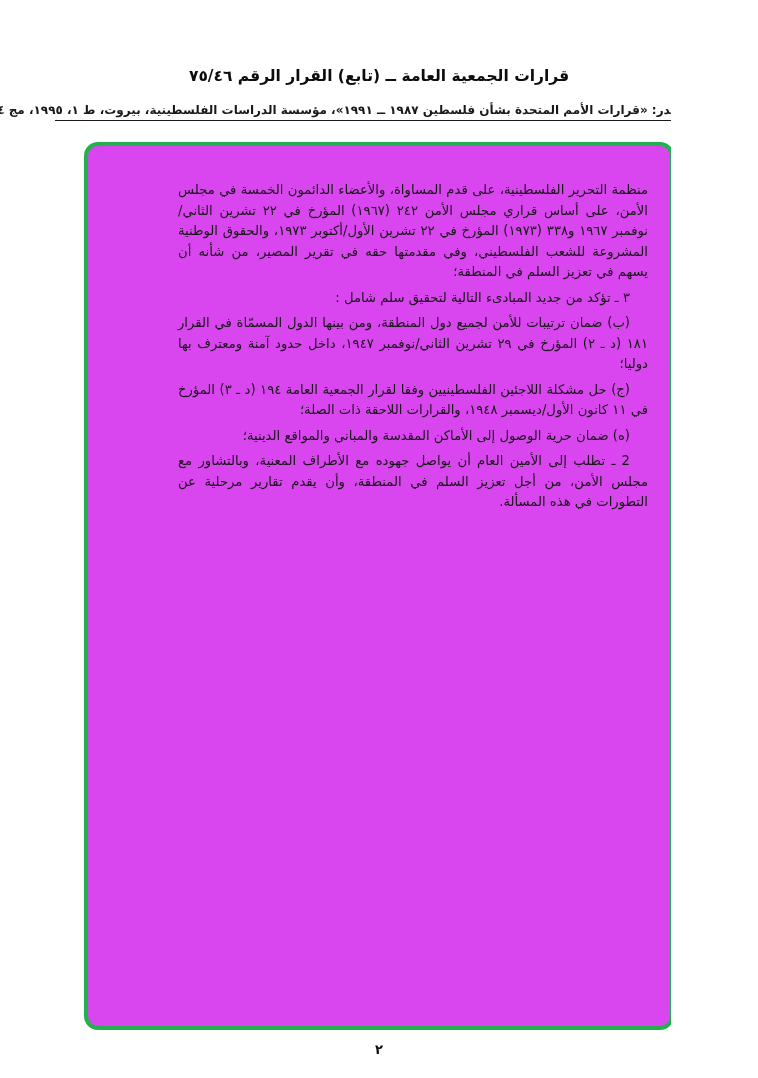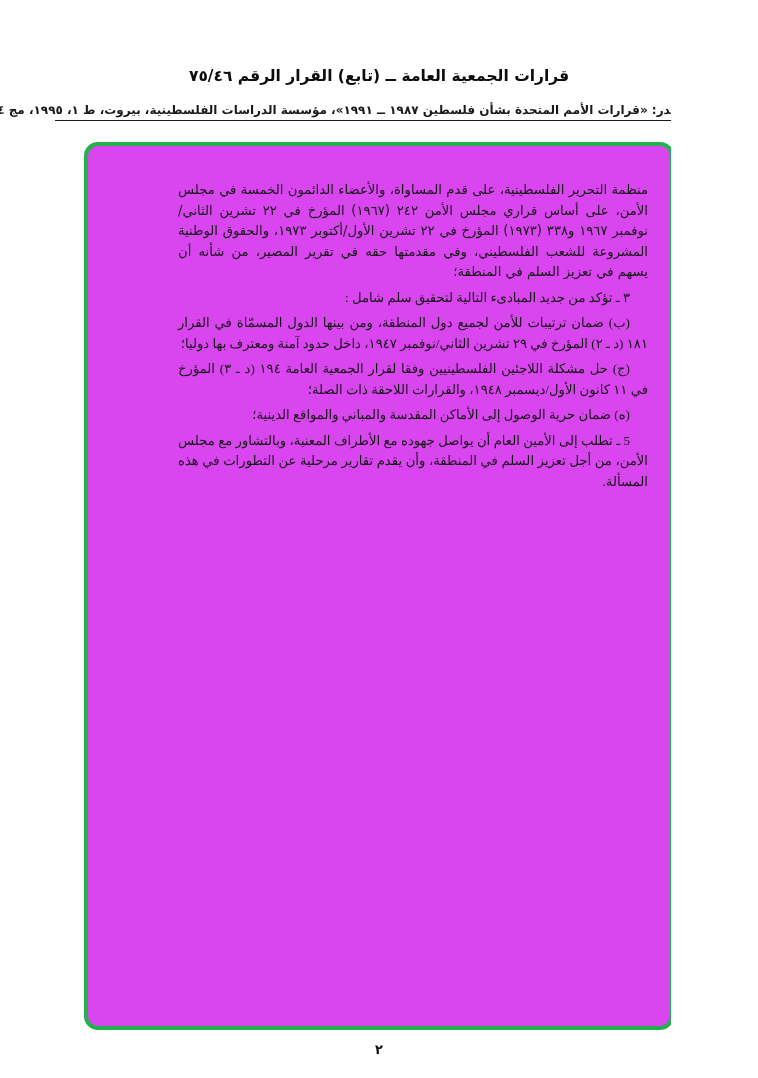--- a/index.html
+++ b/index.html
@@ -75,21 +75,20 @@
     text-align: justify;
     font-size: 13.2px;
     line-height: 20.5px;
     color: #161616;
   }
   .resolution-text p.para {
     margin: 0 0 5px 0;
   }
   .resolution-text p.para.indent {
     text-indent: 18px;
-    font-family: Liberation Serif, serif;
   }
 
   
   .page-number {
     position: absolute;
     top: 1042px;
     left: 0;
     width: 758px;
     text-align: center;
     font-size: 13px;
@@ -111,19 +110,19 @@
     <span class="doc-source">المصدر: «قرارات الأمم المتحدة بشأن فلسطين ١٩٨٧ ــ ١٩٩١»، مؤسسة الدراسات الفلسطينية، بيروت، ط ١، ١٩٩٥، مج ٤، ص ٢٨٨ ــ ٢٨٩.</span>
   </div>
 
   <div class="green-box" style="border-color: rgb(34, 177, 76);">
     <div class="resolution-text">
         <p class="para" dir="rtl">منظمة التحرير الفلسطينية، على قدم المساواة، والأعضاء الدائمون الخمسة في مجلس الأمن، على أساس قراري مجلس الأمن ٢٤٢ (١٩٦٧) المؤرخ في ٢٢ تشرين الثاني/نوفمبر ١٩٦٧ و٣٣٨ (١٩٧٣) المؤرخ في ٢٢ تشرين الأول/أكتوبر ١٩٧٣، والحقوق الوطنية المشروعة للشعب الفلسطيني، وفي مقدمتها حقه في تقرير المصير، من شأنه أن يسهم في تعزيز السلم في المنطقة؛</p>
         <p class="para indent" dir="rtl">٣ ـ تؤكد من جديد المبادىء التالية لتحقيق سلم شامل :</p>
         <p class="para indent" dir="rtl">(ب) ضمان ترتيبات للأمن لجميع دول المنطقة، ومن بينها الدول المسمّاة في القرار ١٨١ (د ـ ٢) المؤرخ في ٢٩ تشرين الثاني/نوفمبر ١٩٤٧، داخل حدود آمنة ومعترف بها دوليا؛</p>
         <p class="para indent" dir="rtl">(ج) حل مشكلة اللاجئين الفلسطينيين وفقا لقرار الجمعية العامة ١٩٤ (د ـ ٣) المؤرخ في ١١ كانون الأول/ديسمبر ١٩٤٨، والقرارات اللاحقة ذات الصلة؛</p>
         <p class="para indent" dir="rtl">(ه) ضمان حرية الوصول إلى الأماكن المقدسة والمباني والمواقع الدينية؛</p>
-        <p class="para indent" dir="rtl">5 ـ تطلب إلى الأمين العام أن يواصل جهوده مع الأطراف المعنية، وبالتشاور مع مجلس الأمن، من أجل تعزيز السلم في المنطقة، وأن يقدم تقارير مرحلية عن التطورات في هذه المسألة.</p>
+        <p class="para indent" dir="rtl">2 ـ تطلب إلى الأمين العام أن يواصل جهوده مع الأطراف المعنية، وبالتشاور مع مجلس الأمن، من أجل تعزيز السلم في المنطقة، وأن يقدم تقارير مرحلية عن التطورات في هذه المسألة.</p>
       </div>
   </div>
 
   <div class="page-number">٢</div>
 
 </div>
 
 </body></html>

